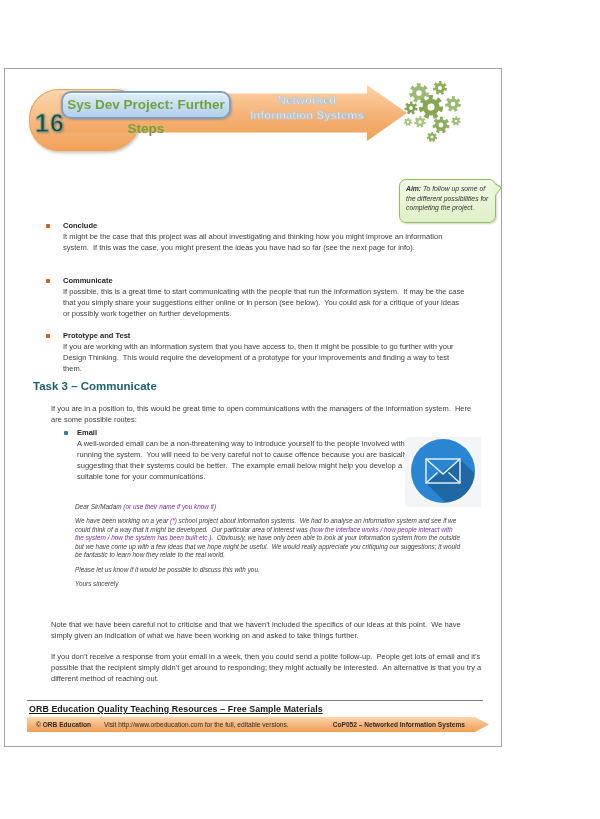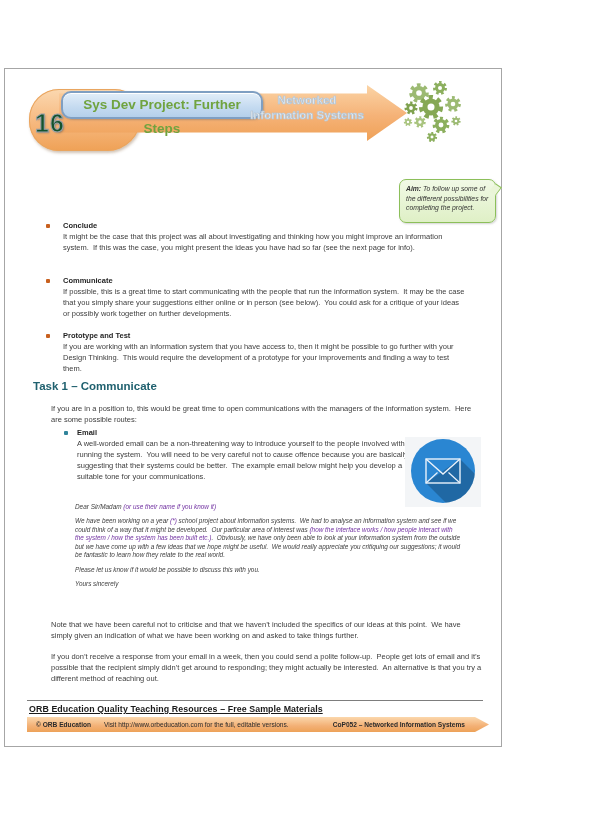--- a/index.html
+++ b/index.html
@@ -25,21 +25,21 @@
     filter:drop-shadow(1px 2px 2px rgba(120,80,40,.3));
   }
   .page-num {
     position:absolute; left:30px; top:40px; width:54px; text-align:left;
     font-size:25px; font-weight:bold; color:#14532d;
     -webkit-text-stroke:1px #9aa2ab;
     text-shadow:1px 1px 2px rgba(90,90,90,.55);
     letter-spacing:1px; z-index:4;
   }
   .title-box {
-    position:absolute; left:56px; top:22px; width:202px; height:28px; z-index:3;
+    position:absolute; left:56px; top:22px; width:170px; height:28px; z-index:3;
     background:linear-gradient(180deg,#e2eef9 0%,#c4daf0 60%,#b4d0ea 100%);
     border:2px solid #7f9fc2; border-radius:10px;
     box-shadow:inset 0 1px 0 #fff, 1px 1px 2px rgba(100,100,100,.4);
     text-align:center; line-height:24px;
     font-size:13.5px; font-weight:bold; color:#70a33f;
   }
   .series {
     position:absolute; left:236px; top:24px; width:132px; z-index:3;
     text-align:center; font-size:11.5px; font-weight:bold; line-height:1.3;
     color:#e9eff4; -webkit-text-stroke:0.7px #b3c3d2;
@@ -165,21 +165,21 @@
       <span class="dot"></span>
       <div class="bullet-title">Communicate</div>
       <div class="bullet-body">If possible, this is a great time to start communicating with the people that run the information system.  It may be the case that you simply share your suggestions either online or in person (see below).  You could ask for a critique of your ideas or possibly work together on further developments.</div>
     </div>
     <div class="bullet-item b3">
       <span class="dot"></span>
       <div class="bullet-title">Prototype and Test</div>
       <div class="bullet-body">If you are working with an information system that you have access to, then it might be possible to go further with your Design Thinking.  This would require the development of a prototype for your improvements and finding a way to test them.</div>
     </div>
 
-    <div class="task-heading">Task 1 – Communicate</div>
+    <div class="task-heading">Task 3 – Communicate</div>
     <div class="txt task-intro">If you are in a position to, this would be great time to open communications with the managers of the information system.  Here are some possible routes:</div>
 
     <div class="email-item">
       <span class="dot"></span>
       <div class="bullet-title">Email</div>
       <div class="bullet-body">A well-worded email can be a non-threatening way to introduce yourself to the people involved with running the system.  You will need to be very careful not to cause offence because you are basically suggesting that their systems could be better.  The example email below might help you develop a suitable tone for your communications.</div>
     </div>
 
     <svg class="email-icon" viewBox="0 0 76 70" aria-hidden="true">
       <rect x="0" y="0" width="76" height="70" fill="#f3f5f7"></rect>

